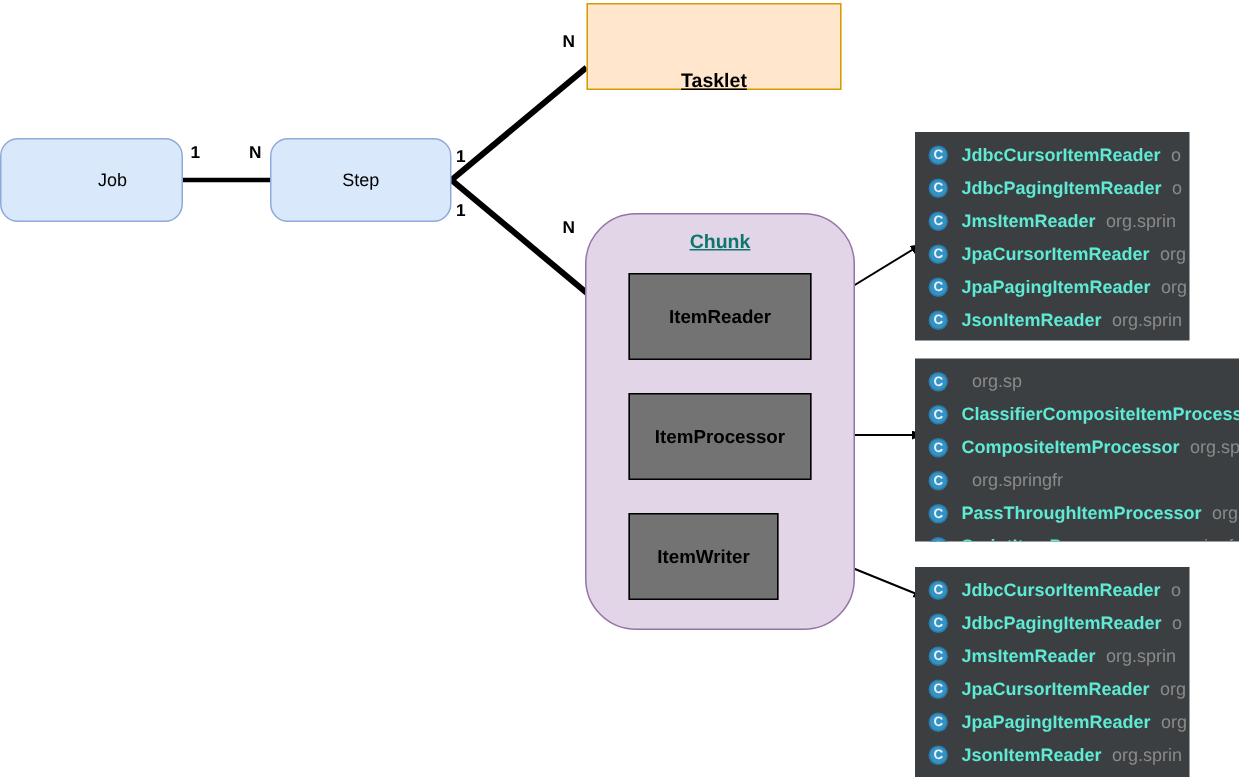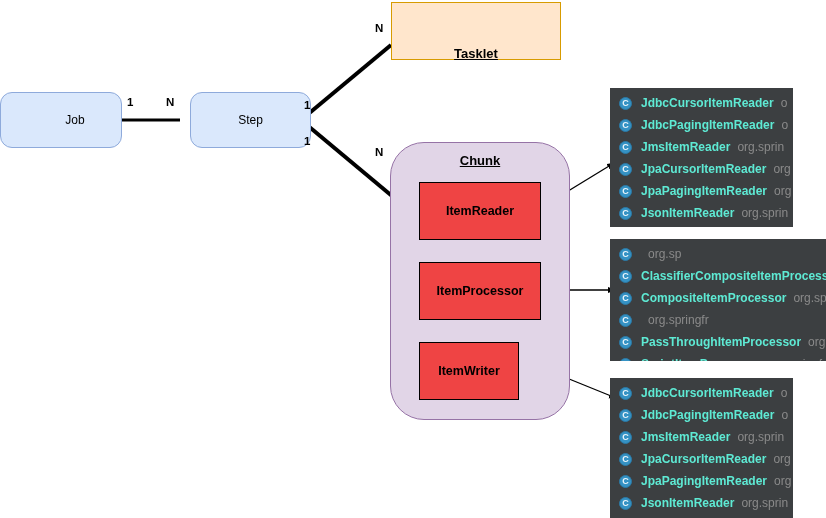--- a/index.html
+++ b/index.html
@@ -71,25 +71,25 @@
   }
   .chunk-title {
     position: absolute;
     left: 0;
     right: 0;
     top: 10px;
     text-align: center;
     font-size: 13px;
     font-weight: bold;
     text-decoration: underline;
-    color: #000000;
+    color: #0f766e;
   }
 
   .node-item {
-    background: #ef4444;
+    background: #737373;
     border: 1px solid #000000;
     font-weight: bold;
     font-size: 12.5px;
   }
 
   .card-label {
     position: absolute;
     font-size: 11.5px;
     font-weight: bold;
     color: #000000;
@@ -169,21 +169,21 @@
 
     <line x1="542" y1="290" x2="615" y2="290" stroke="#000000" stroke-width="1.3" marker-end="url(#arrowSmall)"></line>
 
     <line x1="542" y1="368" x2="616" y2="398" stroke="#000000" stroke-width="1.3" marker-end="url(#arrowSmall)"></line>
   </svg>
 
   <div class="node node-job" style="left:0px; top:92px; width:122px; height:56px;padding-left:28px;">
     <span class="node-title">Job</span>
   </div>
 
-  <div class="node node-step" style="left:190px; top:92px; width:121px; height:56px;">
+  <div class="node node-step" style="left:180px; top:92px; width:121px; height:56px;">
     <span class="node-title">Step</span>
   </div>
 
   <div class="node node-tasklet" style="left:391px; top:2px; width:170px; height:58px;">
     <span class="node-title">Tasklet</span>
   </div>
 
   <div class="chunk-container" style="left:390px; top:142px; width:180px; height:278px;">
     <div class="chunk-title">Chunk</div>
   </div>

